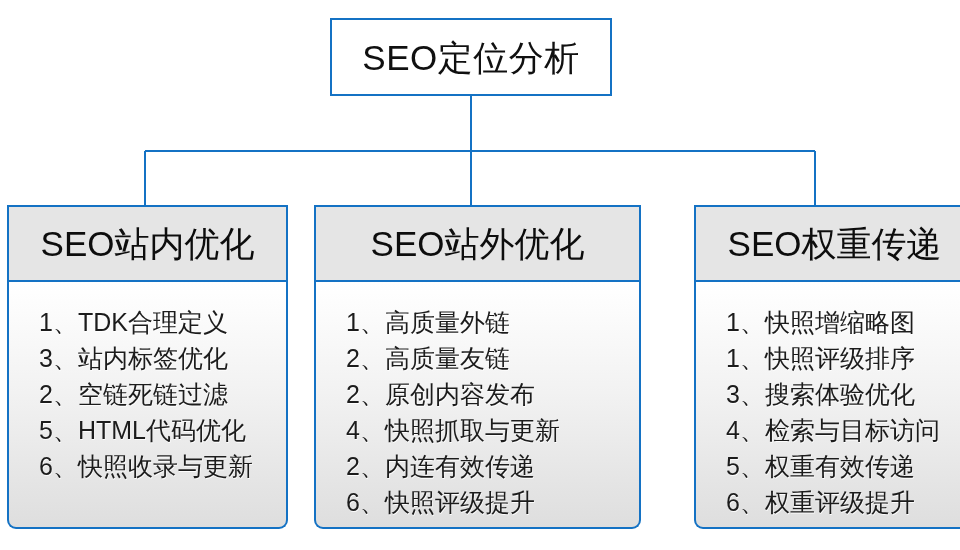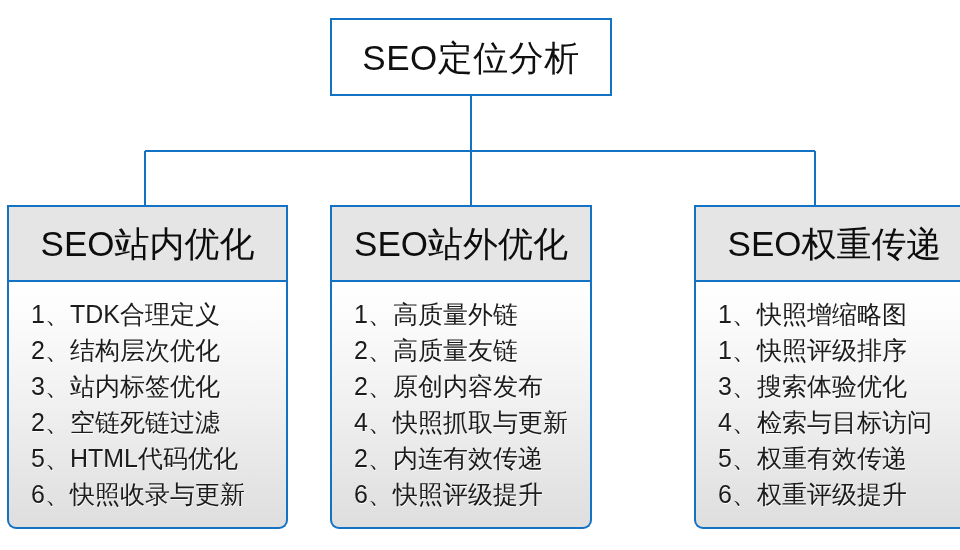--- a/index.html
+++ b/index.html
@@ -81,34 +81,34 @@
     border-top: none;
     height: 247px;
     background: linear-gradient(to bottom, #ffffff 0%, #fcfcfc 12%, #f2f2f2 45%, #e6e6e6 78%, #dedede 100%);
     border-bottom-left-radius: 9px;
     border-bottom-right-radius: 9px;
     padding: 14px 0 0 0;
     overflow: hidden;
   }
   .branch-list {
     list-style: none;
-    margin: 0;
+    margin: 8px;
     padding: 0 0 0 22px;
   }
   .branch-list li {
     font-size: 25px;
     line-height: 36px;
     color: #1c1c1c;
     white-space: nowrap;
     text-shadow: 0.6px 0.6px 0 rgba(255,255,255,0.9);
   }
 
   
   #branch-0 { left: 7px;   width: 281px; }
-  #branch-1 { left: 330px; width: 262px; }
+  #branch-1 { left: 314px; width: 327px; }
   #branch-2 { left: 694px; width: 281px; }
 </style>
 </head>
 <body>
 
 <div id="diagram">
 
   <svg class="connectors" viewBox="0 0 960 550" width="960" height="550" aria-hidden="true">
     <g stroke="#1472c4" stroke-width="2" fill="none" shape-rendering="crispEdges">
       <line x1="471" y1="96" x2="471" y2="151"></line>
@@ -123,21 +123,20 @@
     <span class="root-title">SEO定位分析</span>
   </div>
 
   <div class="branch" id="branch-0">
     <div class="branch-head">
       <span class="branch-head-title">SEO站内优化</span>
     </div>
     <div class="branch-body">
       <ul class="branch-list">
         <li>1、TDK合理定义</li>
-        <li>2、结构层次优化</li>
         <li>3、站内标签优化</li>
         <li>2、空链死链过滤</li>
         <li>5、HTML代码优化</li>
         <li>6、快照收录与更新</li>
       </ul>
     </div>
   </div>
 
   <div class="branch" id="branch-1">
     <div class="branch-head">

